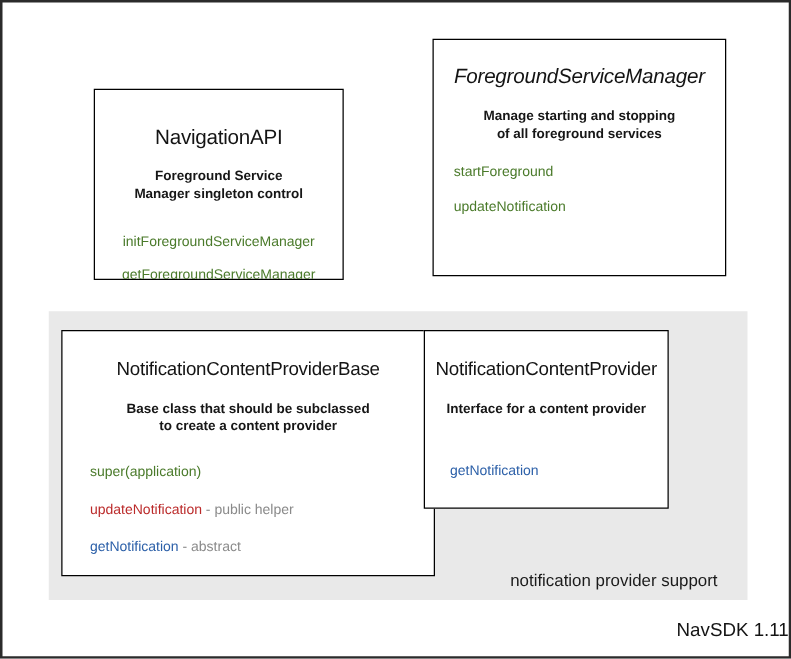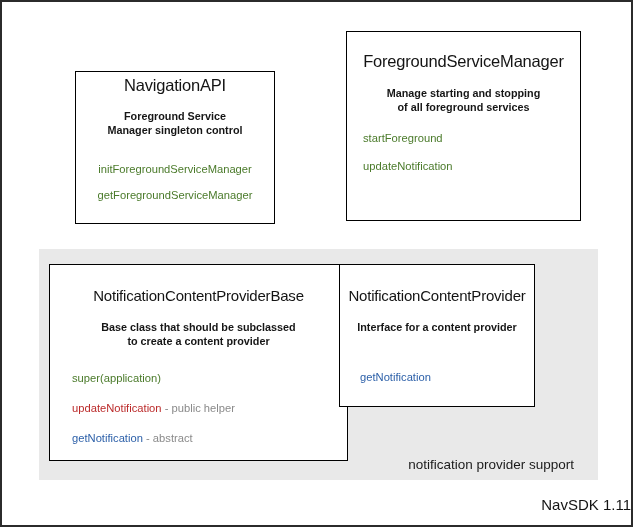--- a/index.html
+++ b/index.html
@@ -72,26 +72,26 @@
     white-space: nowrap;
   }
   .member-name.green { color: #4a7a2a; }
   .member-name.red   { color: #bb2a2a; }
   .member-name.blue  { color: #2b5fa8; }
   .member-note {
     color: #8a8a8a;
   }
 
   
-  #box-navigation-api .class-title { margin-top: 4px; }
+  #box-navigation-api .class-title { margin-top: 29px; }
   #box-navigation-api .class-desc  { margin-top: 14px; }
   #box-navigation-api .member-list { margin-top: 24px; text-align: center; }
   #box-navigation-api .member      { margin-bottom: 12px; }
 
-  #box-foreground-service-manager .class-title { margin-top: 20px; }
+  #box-foreground-service-manager .class-title { margin-top: 20px; font-style: italic; }
   #box-foreground-service-manager .class-desc  { margin-top: 15px; }
   #box-foreground-service-manager .member-list { margin-top: 16px; padding-left: 16px; text-align: left; }
   #box-foreground-service-manager .member      { margin-bottom: 14px; }
 
   #box-ncp-base .class-title { margin-top: 22px; }
   #box-ncp-base .class-desc  { margin-top: 16px; }
   #box-ncp-base .member-list { margin-top: 22px; padding-left: 22px; text-align: left; }
   #box-ncp-base .member      { margin-bottom: 16px; }
 
   #box-ncp .class-title { margin-top: 22px; }

